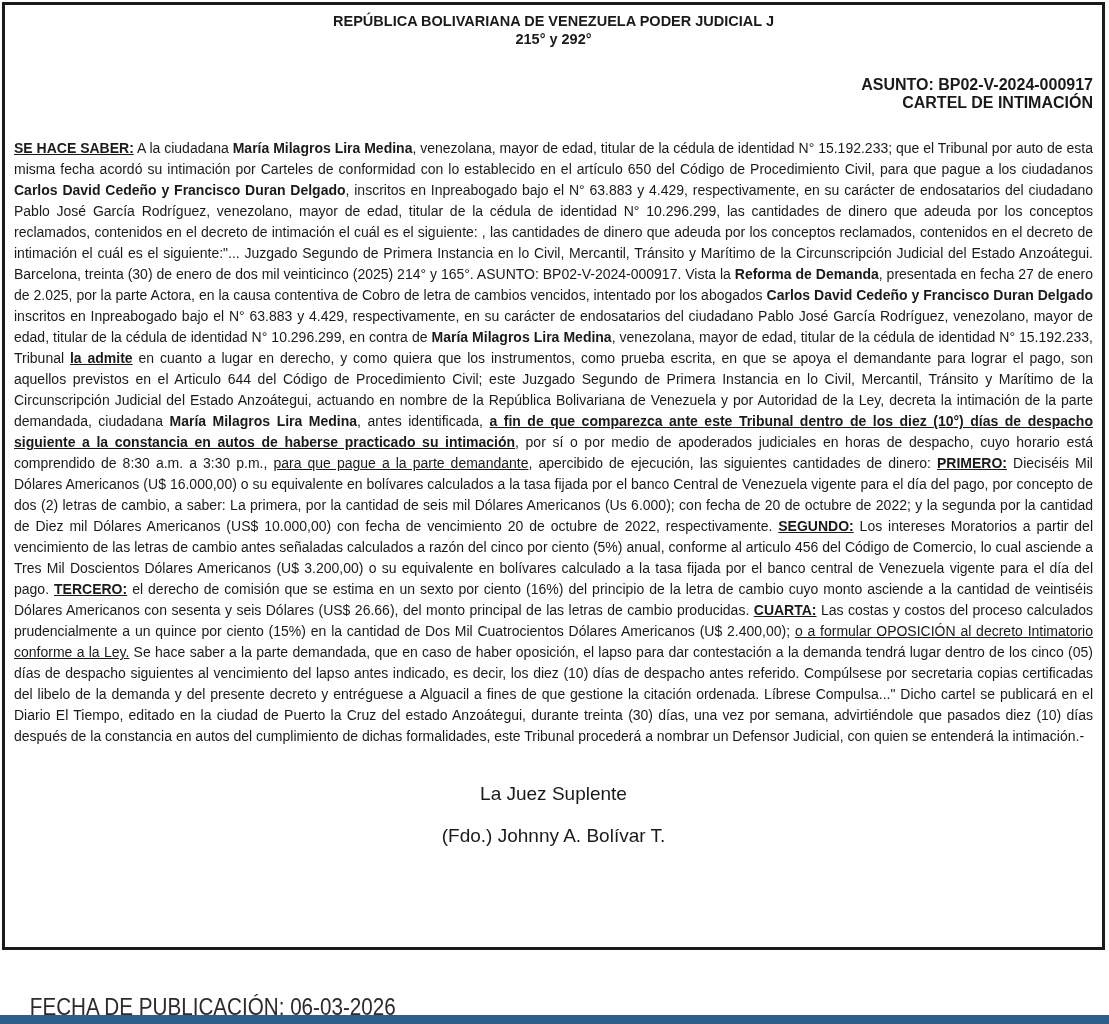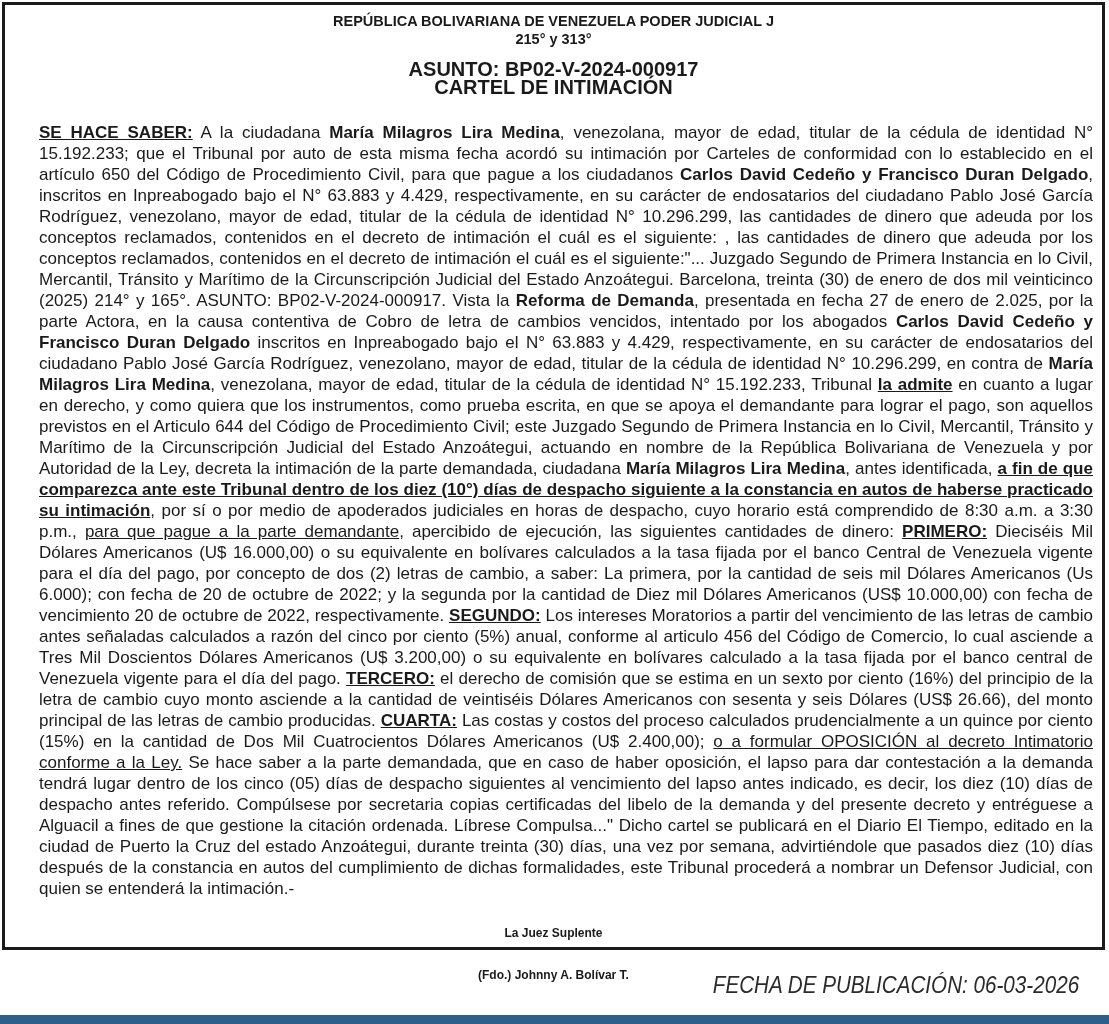--- a/index.html
+++ b/index.html
@@ -22,51 +22,49 @@
     background:#ffffff;
     padding:8px 9px 0 9px;
   }
   .court-header{
     text-align:center;
     font-weight:bold;
     font-size:14.5px;
     line-height:17.5px;
   }
   .asunto-block{
-    text-align:center;
+    text-align:right;
     font-weight:bold;
-    font-size:20px;
+    font-size:16px;
     line-height:18px;
-    margin-top:12px;
+    margin-top:28px;
   }
   .doc-title{ }
   .body-text{
     margin-top:26px;
-    font-size:17px;
+    font-size:14px;
     line-height:21px;
     text-align:justify;
     letter-spacing:0px;
-    margin-left:25px;
   }
   .b{font-weight:bold;}
   .u{text-decoration:underline;}
   .sig-block{
-    margin-top:24px;
+    margin-top:36px;
     text-align:center;
-    font-weight:bold;
-    font-size:12px;
+    font-weight:normal;
+    font-size:19px;
     line-height:21px;
   }
   .sig-gap{height:21px;}
   .fecha-line{
     position:absolute;
-    left:0; top:971px;
+    left:0; top:993px;
     width:1109px;
-    text-align:right;
-    font-style:italic;
+    text-align:left;
   }
   .fecha-inner{
     display:inline-block;
     font-size:24px;
     color:#2b2b2b;
     transform:scaleX(0.86);
     transform-origin:center;
     letter-spacing:0px;
   }
   .bottom-bar{
@@ -78,21 +76,21 @@
 </style>
 </head>
 <body>
 
 <div class="page">
 
   <div class="doc-box">
 
     <div class="court-header">
       <div>REPÚBLICA BOLIVARIANA DE VENEZUELA PODER JUDICIAL J</div>
-      <div>215° y 313°</div>
+      <div>215° y 292°</div>
     </div>
 
     <div class="asunto-block">
       <div>ASUNTO: BP02-V-2024-000917</div>
       <div class="doc-title">CARTEL DE INTIMACIÓN</div>
     </div>
 
     <div class="body-text"><span class="b u">SE HACE SABER:</span><span> A la ciudadana </span><span class="b">María Milagros Lira Medina</span><span>, venezolana, mayor de edad, titular de la cédula de identidad N° 15.192.233; que el Tribunal por auto de esta misma fecha acordó su intimación por Carteles de conformidad con lo establecido en el artículo 650 del Código de Procedimiento Civil, para que pague a los ciudadanos </span><span class="b">Carlos David Cedeño y Francisco Duran Delgado</span><span>, inscritos en Inpreabogado bajo el N° 63.883 y 4.429, respectivamente, en su carácter de endosatarios del ciudadano Pablo José García Rodríguez, venezolano, mayor de edad, titular de la cédula de identidad N° 10.296.299, las cantidades de dinero que adeuda por los conceptos reclamados, contenidos en el decreto de intimación el cuál es el siguiente: , las cantidades de dinero que adeuda por los conceptos reclamados, contenidos en el decreto de intimación el cuál es el siguiente:"... Juzgado Segundo de Primera Instancia en lo Civil, Mercantil, Tránsito y Marítimo de la Circunscripción Judicial del Estado Anzoátegui. Barcelona, treinta (30) de enero de dos mil veinticinco (2025) 214° y 165°. ASUNTO: BP02-V-2024-000917. Vista la </span><span class="b">Reforma de Demanda</span><span>, presentada en fecha 27 de enero de 2.025, por la parte Actora, en la causa contentiva de Cobro de letra de cambios vencidos, intentado por los abogados </span><span class="b">Carlos David Cedeño y Francisco Duran Delgado</span><span> inscritos en Inpreabogado bajo el N° 63.883 y 4.429, respectivamente, en su carácter de endosatarios del ciudadano Pablo José García Rodríguez, venezolano, mayor de edad, titular de la cédula de identidad N° 10.296.299, en contra de </span><span class="b">María Milagros Lira Medina</span><span>, venezolana, mayor de edad, titular de la cédula de identidad N° 15.192.233, Tribunal </span><span class="b u">la admite</span><span> en cuanto a lugar en derecho, y como quiera que los instrumentos, como prueba escrita, en que se apoya el demandante para lograr el pago, son aquellos previstos en el Articulo 644 del Código de Procedimiento Civil; este Juzgado Segundo de Primera Instancia en lo Civil, Mercantil, Tránsito y Marítimo de la Circunscripción Judicial del Estado Anzoátegui, actuando en nombre de la República Bolivariana de Venezuela y por Autoridad de la Ley, decreta la intimación de la parte demandada, ciudadana </span><span class="b">María Milagros Lira Medina</span><span>, antes identificada, </span><span class="b u">a fin de que comparezca ante este Tribunal dentro de los diez (10°) días de despacho siguiente a la constancia en autos de haberse practicado su intimación</span><span>, por sí o por medio de apoderados judiciales en horas de despacho, cuyo horario está comprendido de 8:30 a.m. a 3:30 p.m., </span><span class="u">para que pague a la parte demandante</span><span>, apercibido de ejecución, las siguientes cantidades de dinero: </span><span class="b u">PRIMERO:</span><span> Dieciséis Mil Dólares Americanos (U$ 16.000,00) o su equivalente en bolívares calculados a la tasa fijada por el banco Central de Venezuela vigente para el día del pago, por concepto de dos (2) letras de cambio, a saber: La primera, por la cantidad de seis mil Dólares Americanos (Us 6.000); con fecha de 20 de octubre de 2022; y la segunda por la cantidad de Diez mil Dólares Americanos (US$ 10.000,00) con fecha de vencimiento 20 de octubre de 2022, respectivamente. </span><span class="b u">SEGUNDO:</span><span> Los intereses Moratorios a partir del vencimiento de las letras de cambio antes señaladas calculados a razón del cinco por ciento (5%) anual, conforme al articulo 456 del Código de Comercio, lo cual asciende a Tres Mil Doscientos Dólares Americanos (U$ 3.200,00) o su equivalente en bolívares calculado a la tasa fijada por el banco central de Venezuela vigente para el día del pago. </span><span class="b u">TERCERO:</span><span> el derecho de comisión que se estima en un sexto por ciento (16%) del principio de la letra de cambio cuyo monto asciende a la cantidad de veintiséis Dólares Americanos con sesenta y seis Dólares (US$ 26.66), del monto principal de las letras de cambio producidas. </span><span class="b u">CUARTA:</span><span> Las costas y costos del proceso calculados prudencialmente a un quince por ciento (15%) en la cantidad de Dos Mil Cuatrocientos Dólares Americanos (U$ 2.400,00); </span><span class="u">o a formular OPOSICIÓN al decreto Intimatorio conforme a la Ley.</span><span> Se hace saber a la parte demandada, que en caso de haber oposición, el lapso para dar contestación a la demanda tendrá lugar dentro de los cinco (05) días de despacho siguientes al vencimiento del lapso antes indicado, es decir, los diez (10) días de despacho antes referido. Compúlsese por secretaria copias certificadas del libelo de la demanda y del presente decreto y entréguese a Alguacil a fines de que gestione la citación ordenada. Líbrese Compulsa..." Dicho cartel se publicará en el Diario El Tiempo, editado en la ciudad de Puerto la Cruz del estado Anzoátegui, durante treinta (30) días, una vez por semana, advirtiéndole que pasados diez (10) días después de la constancia en autos del cumplimiento de dichas formalidades, este Tribunal procederá a nombrar un Defensor Judicial, con quien se entenderá la intimación.-</span></div>
 
     <div class="sig-block">

